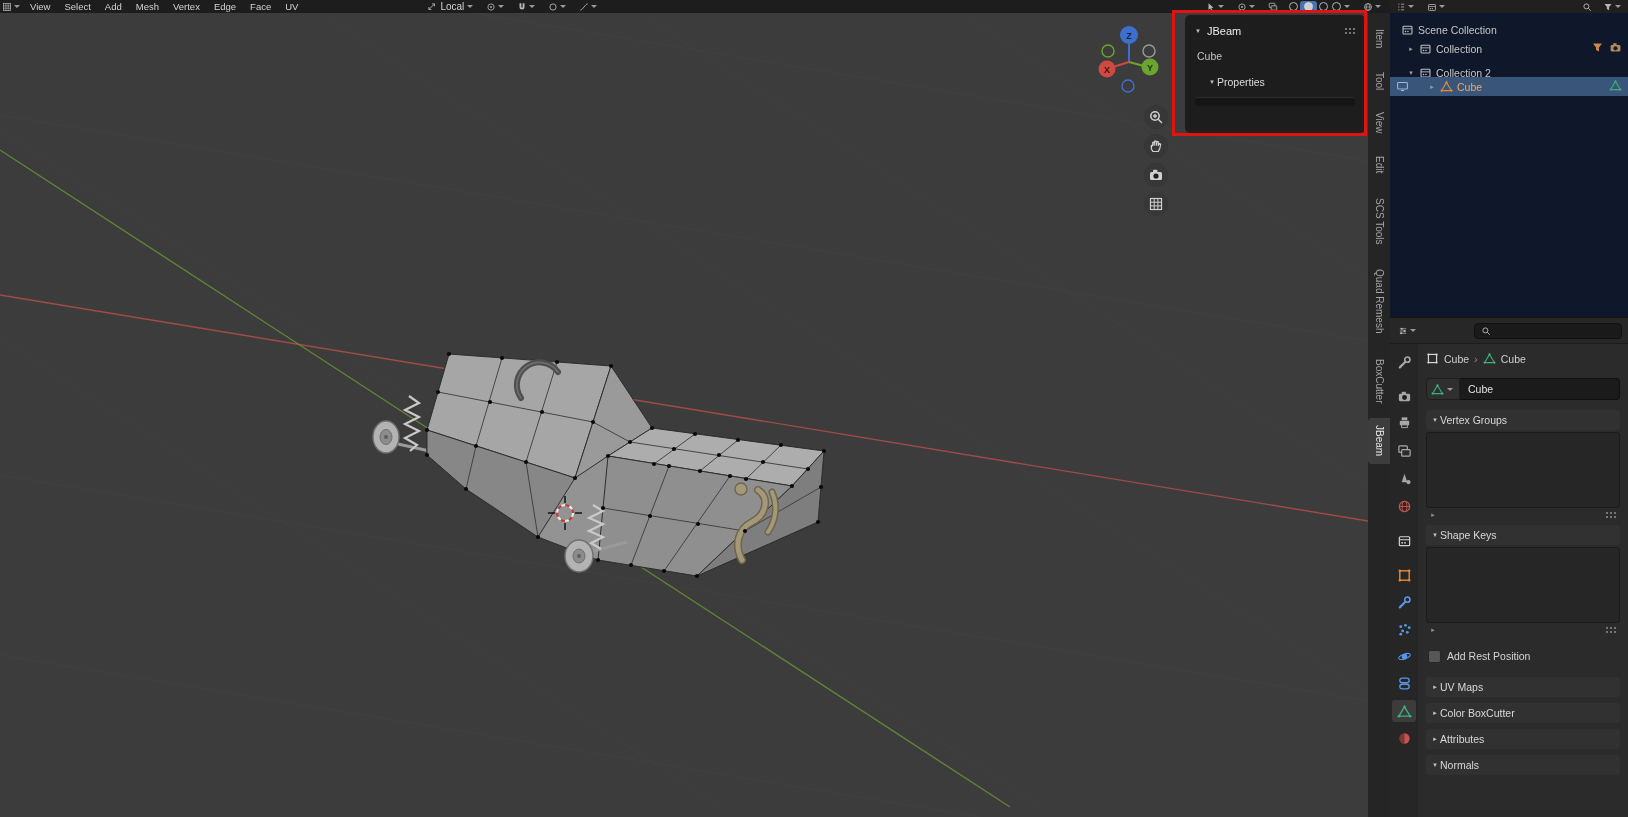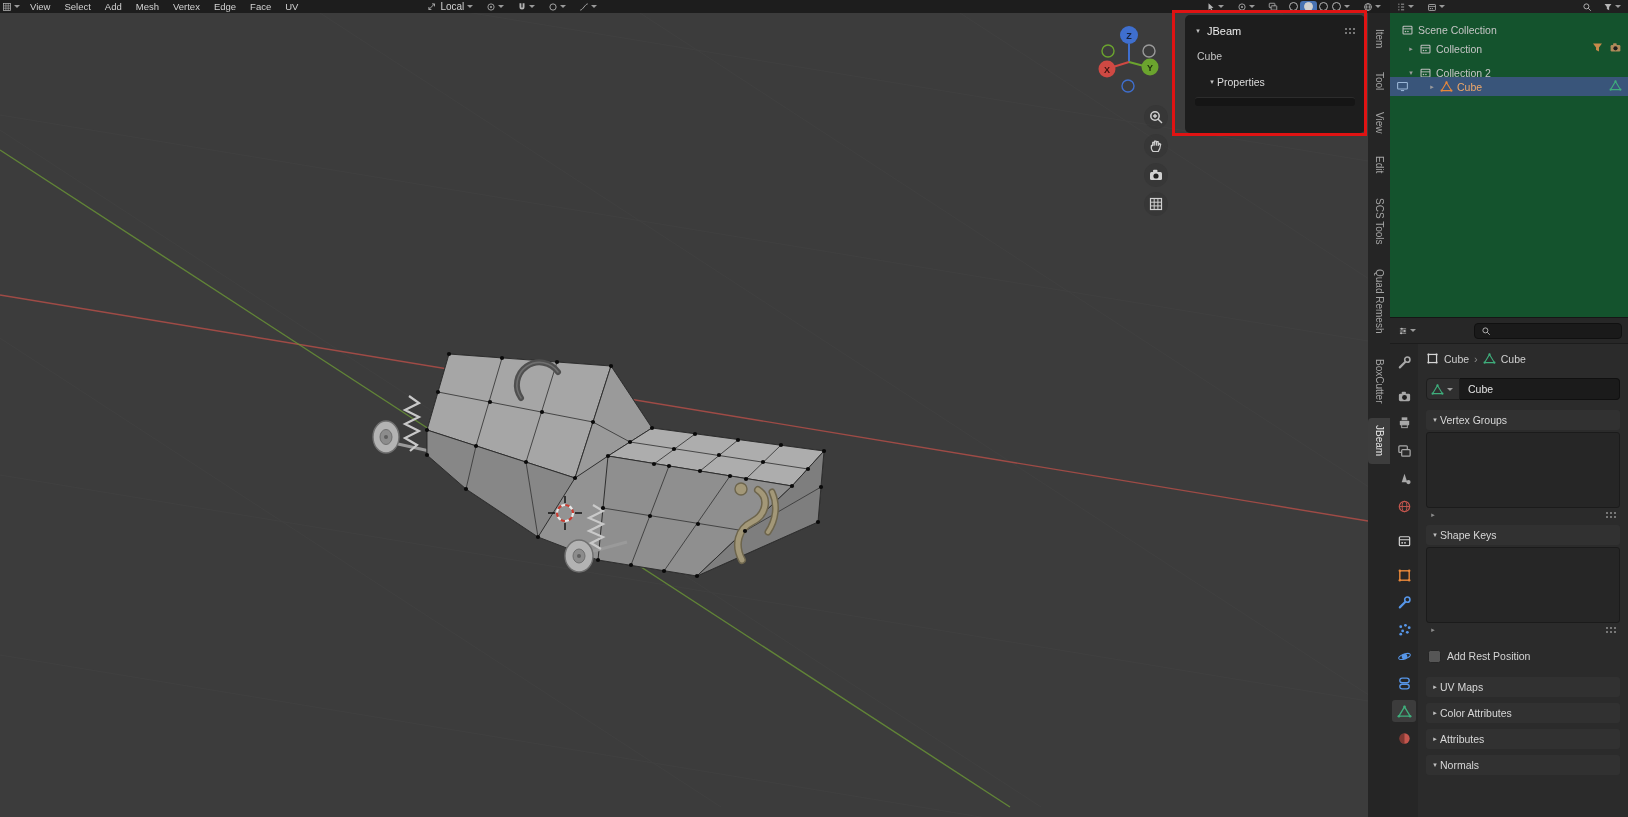--- a/index.html
+++ b/index.html
@@ -51,21 +51,21 @@
   #annotation { position:absolute; left:1172px; top:10px; width:195px; height:126px;
                 border:3px solid #e01313; z-index:50; pointer-events:none; }
 
   
   #tabstrip { flex:0 0 22px; background:#252525; display:flex; flex-direction:column; padding-top:7px; gap:4px; }
   .vtab { writing-mode:vertical-rl; text-orientation:mixed; font-size:10px; color:#a5a5a5;
           display:flex; align-items:center; justify-content:center; border-radius:4px 0 0 4px; }
   .vtab.active { background:#3d3d3d; color:#e8e8e8; }
 
   
-  #right { flex:0 0 238px; display:flex; flex-direction:column; background:#14532d; }
+  #right { flex:0 0 238px; display:flex; flex-direction:column; background:#0f172a; }
   #outliner { height:305px; position:relative; border-bottom:1px solid #161616; }
   .ol-row { position:absolute; left:0; width:238px; height:19px; display:flex; align-items:center; font-size:10.5px; color:#c5c5c5; }
   .ol-row.selected { background:#39557a; }
   .ol-arrow { font-size:7px; color:#9c9c9c; width:10px; text-align:center; }
   .ol-icon { width:14px; height:14px; display:inline-flex; margin:0 3px; }
   .ol-icon svg { width:13px; height:13px; }
   .ol-right { position:absolute; right:5px; top:2px; display:flex; gap:4px; }
 
   
   #props { flex:1; display:flex; flex-direction:column; background:#2b2b2b; }
@@ -734,21 +734,21 @@
               <span class="checkbox"></span>
               <span class="check-label">Add Rest Position</span>
             </div>
 
             <div class="panel-header" style="margin-top:12px">
               <span class="chev">▸</span>
               <span>UV Maps</span>
             </div>
             <div class="panel-header tight">
               <span class="chev">▸</span>
-              <span>Color Attributes</span>
+              <span>Color BoxCutter</span>
             </div>
             <div class="panel-header tight">
               <span class="chev">▸</span>
               <span>Attributes</span>
             </div>
             <div class="panel-header tight">
               <span class="chev">▾</span>
               <span>Normals</span>
             </div>
           </div>

